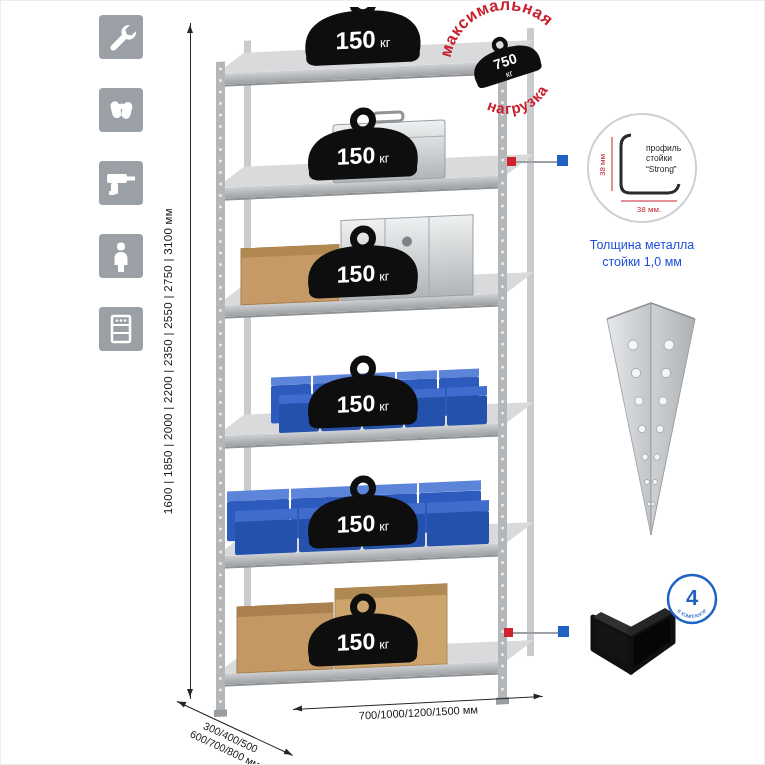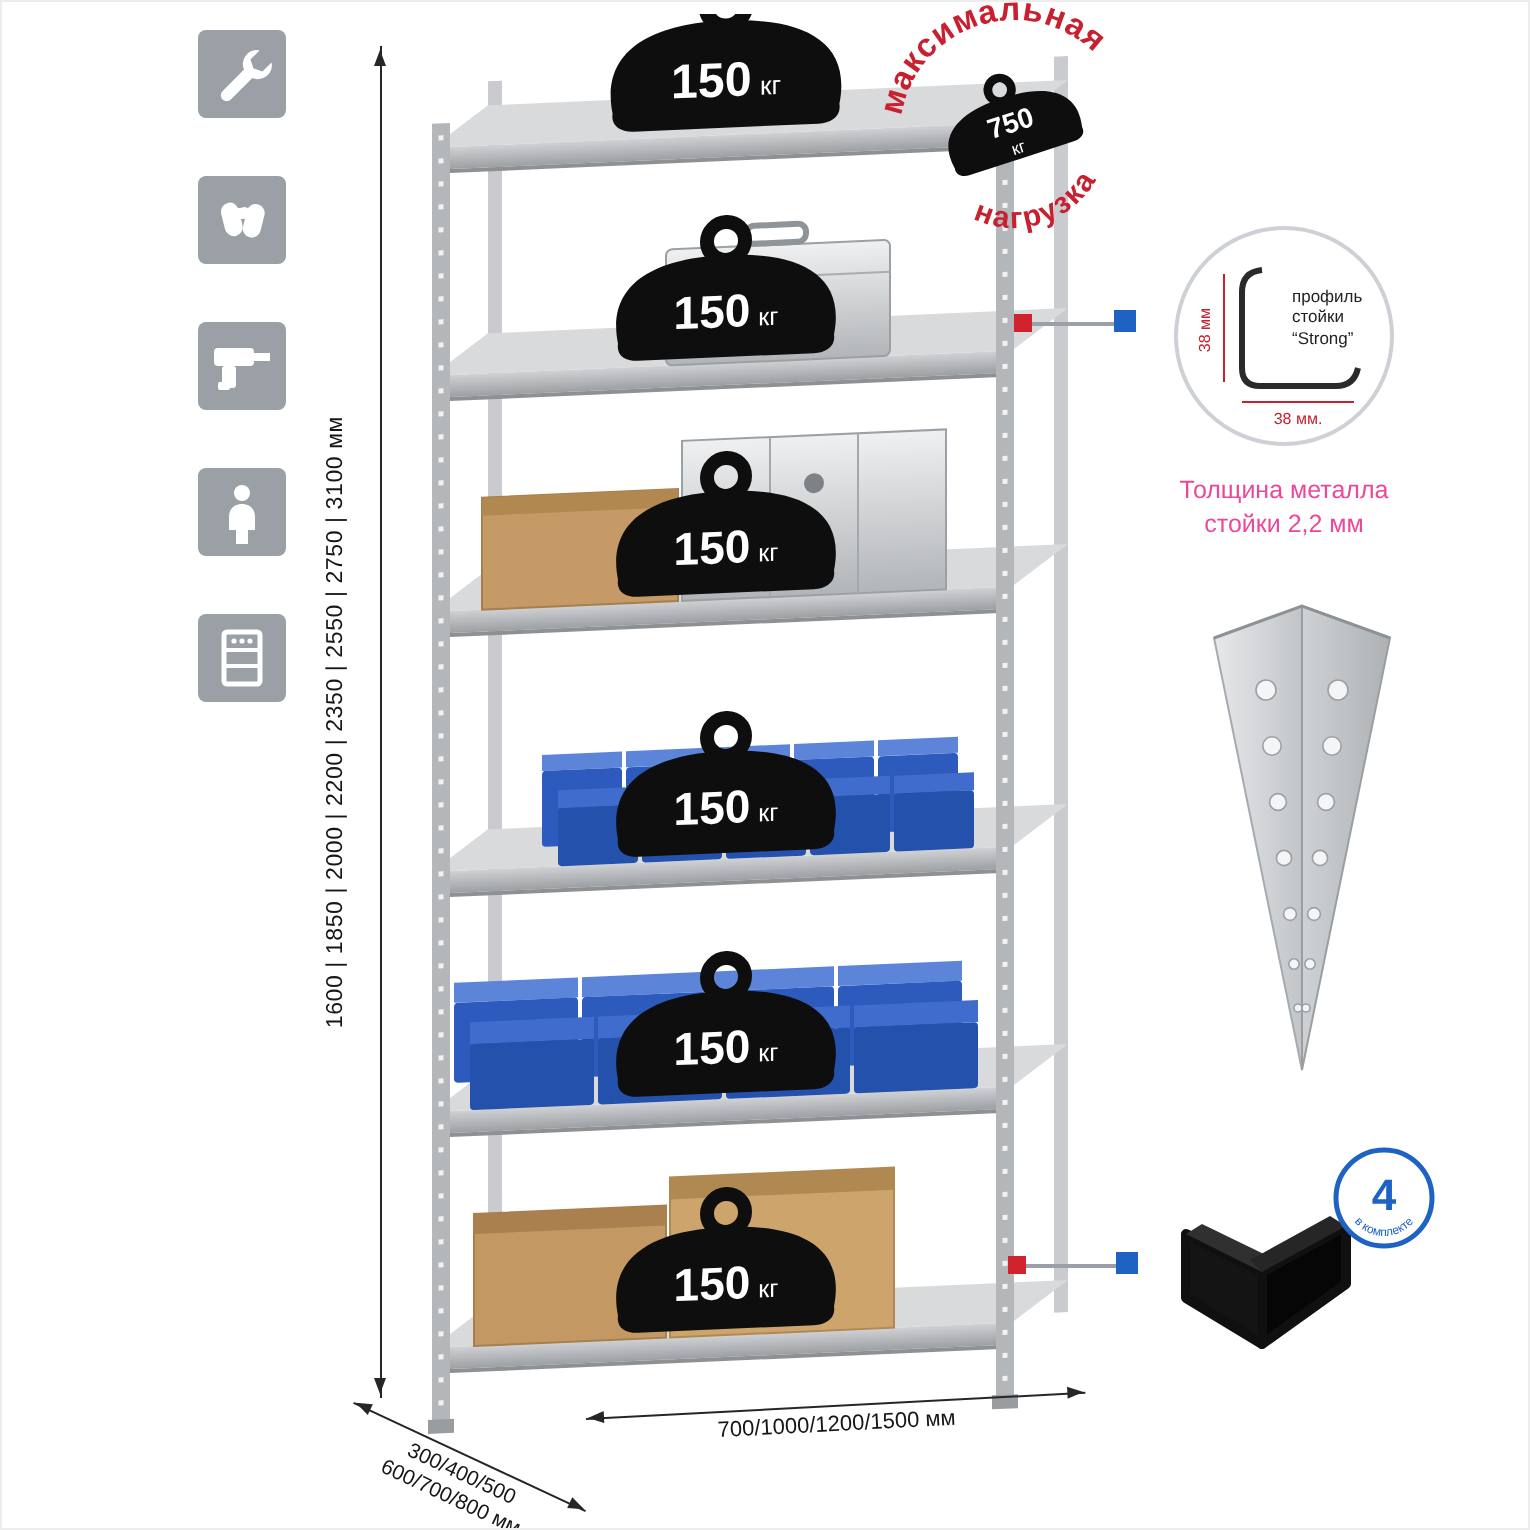--- a/index.html
+++ b/index.html
@@ -2,21 +2,21 @@
 <html><head>
 <meta charset="utf-8">
 <style>
   html,body{margin:0;padding:0;background:#fff;}
   #canvas{position:relative;width:765px;height:765px;background:#ffffff;border:1px solid #ededed;
           font-family:"Liberation Sans",sans-serif;overflow:hidden;box-sizing:border-box;}
   .abs{position:absolute;}
   .icon-sq{width:44px;height:44px;background:#9aa0a5;border-radius:4px;display:flex;
            align-items:center;justify-content:center;}
   svg text{font-family:"Liberation Sans",sans-serif;}
-  .cap{font-size:12.5px;color:#ec4899;text-align:center;line-height:1.35;}
+  .cap{font-size:12.5px;color:#1d4ed8;text-align:center;line-height:1.35;}
   .vtext{writing-mode:vertical-rl;transform:rotate(180deg);font-size:11.5px;color:#161616;
          letter-spacing:.3px;white-space:nowrap;}
   .hline{position:relative;height:0;border-top:1.5px solid #262626;}
   .hline::before,.hline::after{content:"";position:absolute;width:0;height:0;border:3.5px solid transparent;top:-4.3px;}
   .hline::before{left:-2px;border-right:8px solid #262626;}
   .hline::after{right:-2px;border-left:8px solid #262626;}
   .vline{position:relative;width:0;border-left:1.5px solid #262626;}
   .vline::before,.vline::after{content:"";position:absolute;left:-4.3px;width:0;height:0;border:3.5px solid transparent;}
   .vline::before{top:-1px;border-bottom:8px solid #262626;}
   .vline::after{bottom:-1px;border-top:8px solid #262626;}
@@ -254,21 +254,21 @@
     <line x1="29" y1="28" x2="29" y2="82" stroke="#c8202f" stroke-width="1"></line>
     <text transform="rotate(-90 22 56)" x="22" y="56" font-size="8" fill="#c8202f" text-anchor="middle">38 мм</text>
     <line x1="38" y1="92" x2="94" y2="92" stroke="#c8202f" stroke-width="1"></line>
     <text x="66" y="103" font-size="8" fill="#c8202f" text-anchor="middle">38 мм.</text>
     <text x="63" y="42" font-size="8.5" fill="#222">профиль</text>
     <text x="63" y="52" font-size="8.5" fill="#222">стойки</text>
     <text x="63" y="63" font-size="8.5" fill="#222">“Strong”</text>
   </svg>
   <div class="abs cap" style="left:568px;top:236px;width:146px">
     <div>Толщина металла</div>
-    <div>стойки 2,2 мм</div>
+    <div>стойки 1,0 мм</div>
   </div>
 
   <svg class="abs" style="left:598px;top:296px" width="110" height="250" viewBox="0 0 110 250">
     <defs>
       <linearGradient id="gPostL" x1="0" y1="0" x2="1" y2="0">
         <stop offset="0" stop-color="#e6e8ea"></stop>
           <stop offset="1" stop-color="#c2c5c8"></stop>
       </linearGradient>
       <linearGradient id="gPostR" x1="0" y1="0" x2="1" y2="0">
         <stop offset="0" stop-color="#cfd2d5"></stop>

